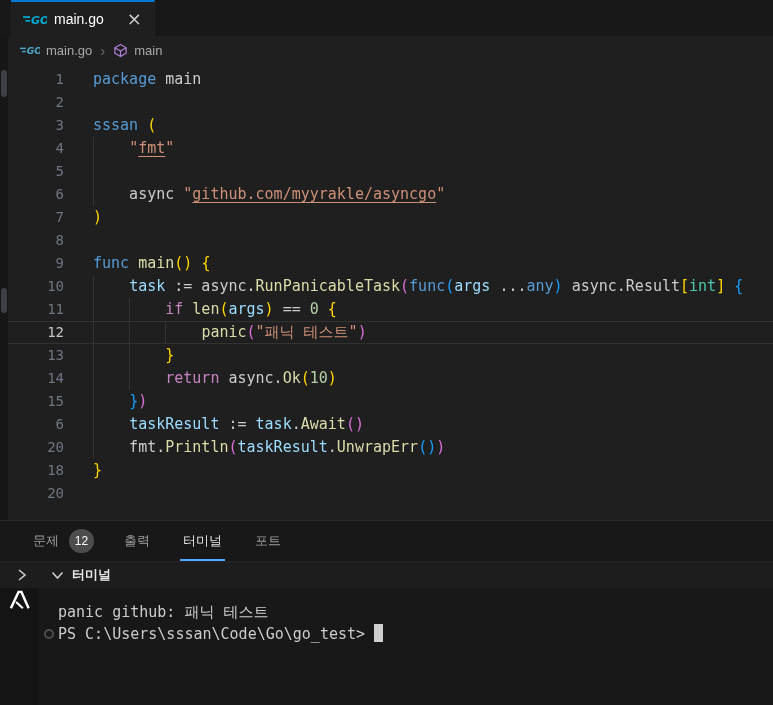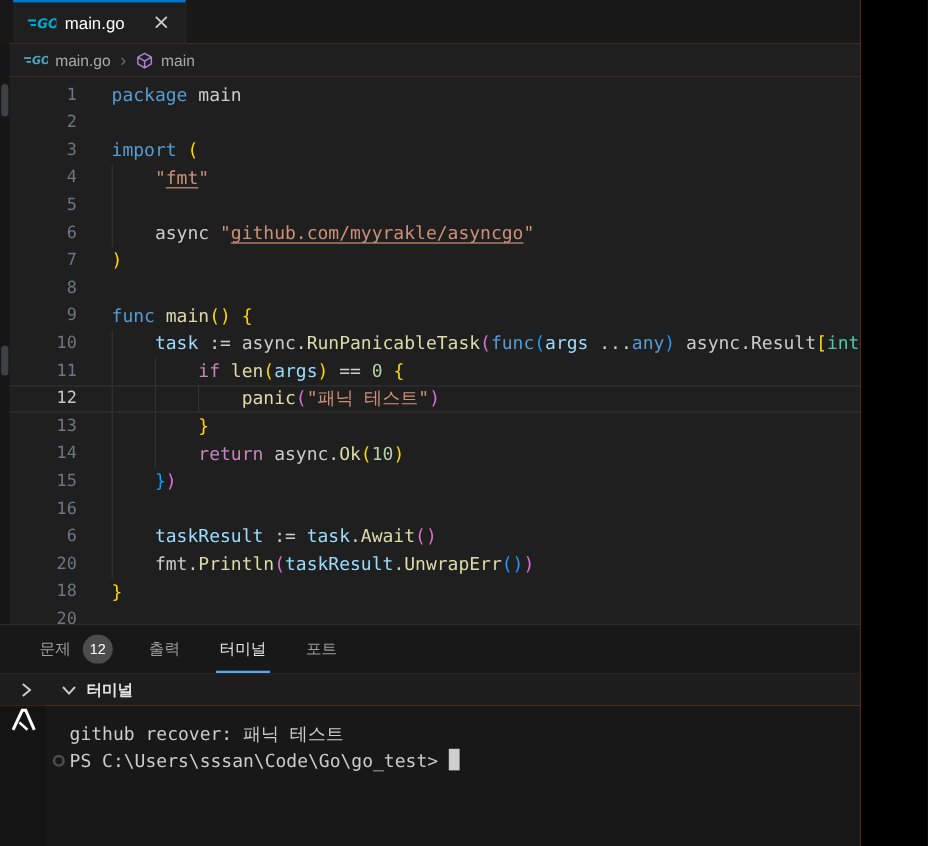--- a/index.html
+++ b/index.html
@@ -1,17 +1,17 @@
 <!DOCTYPE html>
 <html><head>
 <meta charset="utf-8">
 <style>
   * { margin:0; padding:0; box-sizing:border-box; }
   body { background:#000; font-family:"Liberation Sans","DejaVu Sans",sans-serif; }
-  .window { position:relative; width:717px; height:705px; background:#f97316; overflow:hidden; }
+  .window { position:relative; width:773px; height:705px; background:#a16207; overflow:hidden; }
 
   
   .tabbar { height:36px; background:#181818; display:flex; align-items:stretch; padding-left:11px; }
   .tab { display:flex; align-items:center; gap:7px; padding:0 12px; background:#1f1f1f;
          border-top:2px solid #0078d4; border-right:1px solid #252525; color:#fff; font-size:14px; cursor:pointer; }
   .tab-close { color:#cccccc; font-size:18px; line-height:1; margin-left:16px; font-family:"DejaVu Sans",sans-serif; }
 
   
   .breadcrumb { height:28px; background:#1f1f1f; display:flex; align-items:center; gap:6px;
                 padding-left:20px; font-size:13px; color:#a9a9a9; }
@@ -94,21 +94,21 @@
         <div class="row">
           <div class="ln">1</div>
           <div class="code"><span style="color: rgb(86, 156, 214); margin-top: 21px;">package</span><span style="color: rgb(204, 204, 204);"> main</span></div>
         </div>
         <div class="row">
           <div class="ln">2</div>
           <div class="code"></div>
         </div>
         <div class="row">
           <div class="ln">3</div>
-          <div class="code"><span style="color: rgb(86, 156, 214);">import</span><span style="color: rgb(204, 204, 204);"> </span><span style="color: rgb(255, 215, 0);">(</span></div>
+          <div class="code"><span style="color: rgb(86, 156, 214);">sssan</span><span style="color: rgb(204, 204, 204);"> </span><span style="color: rgb(255, 215, 0);">(</span></div>
         </div>
         <div class="row">
           <div class="ln">4</div>
           <div class="code"><span class="guide" style="left: 29px;"></span><span style="color: rgb(204, 204, 204);">    </span><span style="color: rgb(206, 145, 120);">"</span><span class="u" style="color: rgb(206, 145, 120);">fmt</span><span style="color: rgb(206, 145, 120);">"</span></div>
         </div>
         <div class="row">
           <div class="ln">5</div>
           <div class="code"><span class="guide" style="left: 29px;"></span></div>
         </div>
         <div class="row">
@@ -143,24 +143,20 @@
           <div class="ln">13</div>
           <div class="code"><span class="guide" style="left: 29px;"></span><span class="guide" style="left: 65px;"></span><span style="color: rgb(204, 204, 204);">        </span><span style="color: rgb(255, 215, 0);">}</span></div>
         </div>
         <div class="row">
           <div class="ln">14</div>
           <div class="code"><span class="guide" style="left: 29px;"></span><span class="guide" style="left: 65px;"></span><span style="color: rgb(204, 204, 204);">        </span><span style="color: rgb(197, 134, 192);">return</span><span style="color: rgb(204, 204, 204);"> async.</span><span style="color: rgb(220, 220, 170);">Ok</span><span style="color: rgb(255, 215, 0);">(</span><span style="color: rgb(181, 206, 168);">10</span><span style="color: rgb(255, 215, 0);">)</span></div>
         </div>
         <div class="row">
           <div class="ln">15</div>
           <div class="code"><span class="guide" style="left: 29px;"></span><span style="color: rgb(204, 204, 204);">    </span><span style="color: rgb(23, 159, 255);">}</span><span style="color: rgb(218, 112, 214);">)</span></div>
-        </div>
-        <div class="row">
-          <div class="ln">16</div>
-          <div class="code"><span class="guide" style="left: 29px;"></span></div>
         </div>
         <div class="row">
           <div class="ln">6</div>
           <div class="code"><span class="guide" style="left: 29px;"></span><span style="color: rgb(204, 204, 204);">    </span><span style="color: rgb(156, 220, 254);">taskResult</span><span style="color: rgb(204, 204, 204);"> := </span><span style="color: rgb(156, 220, 254);">task</span><span style="color: rgb(204, 204, 204);">.</span><span style="color: rgb(220, 220, 170);">Await</span><span style="color: rgb(218, 112, 214);">()</span></div>
         </div>
         <div class="row">
           <div class="ln">20</div>
           <div class="code"><span class="guide" style="left: 29px;"></span><span style="color: rgb(204, 204, 204);">    fmt.</span><span style="color: rgb(220, 220, 170);">Println</span><span style="color: rgb(218, 112, 214);">(</span><span style="color: rgb(156, 220, 254);">taskResult</span><span style="color: rgb(204, 204, 204);">.</span><span style="color: rgb(220, 220, 170);">UnwrapErr</span><span style="color: rgb(23, 159, 255);">()</span><span style="color: rgb(218, 112, 214);">)</span></div>
         </div>
         <div class="row">
@@ -206,18 +202,18 @@
   </div>
 
   <div class="terminal">
     <div class="term-gutter">
       <svg class="term-logo" width="23" height="25" viewBox="0 0 24 24">
         <path d="M3 20 L11 3 L14 3 L21.5 20" fill="none" stroke="#ffffff" stroke-width="2.6"></path>
         <path d="M8.5 13.5 L15.5 20" fill="none" stroke="#ffffff" stroke-width="2.2"></path>
       </svg>
     </div>
     <div class="term-lines">
-        <div class="term-line"><span style="color: rgb(204, 204, 204);">github recover: 패닉 테스트</span></div>
+        <div class="term-line"><span style="color: rgb(204, 204, 204);">panic github: 패닉 테스트</span></div>
         <div class="term-line"><span class="deco ring"></span><span style="color: rgb(204, 204, 204);">PS C:\Users\sssan\Code\Go\go_test&gt; </span><span class="cursor"></span></div>
       </div>
   </div>
 
 </div>
 
 </body></html>

